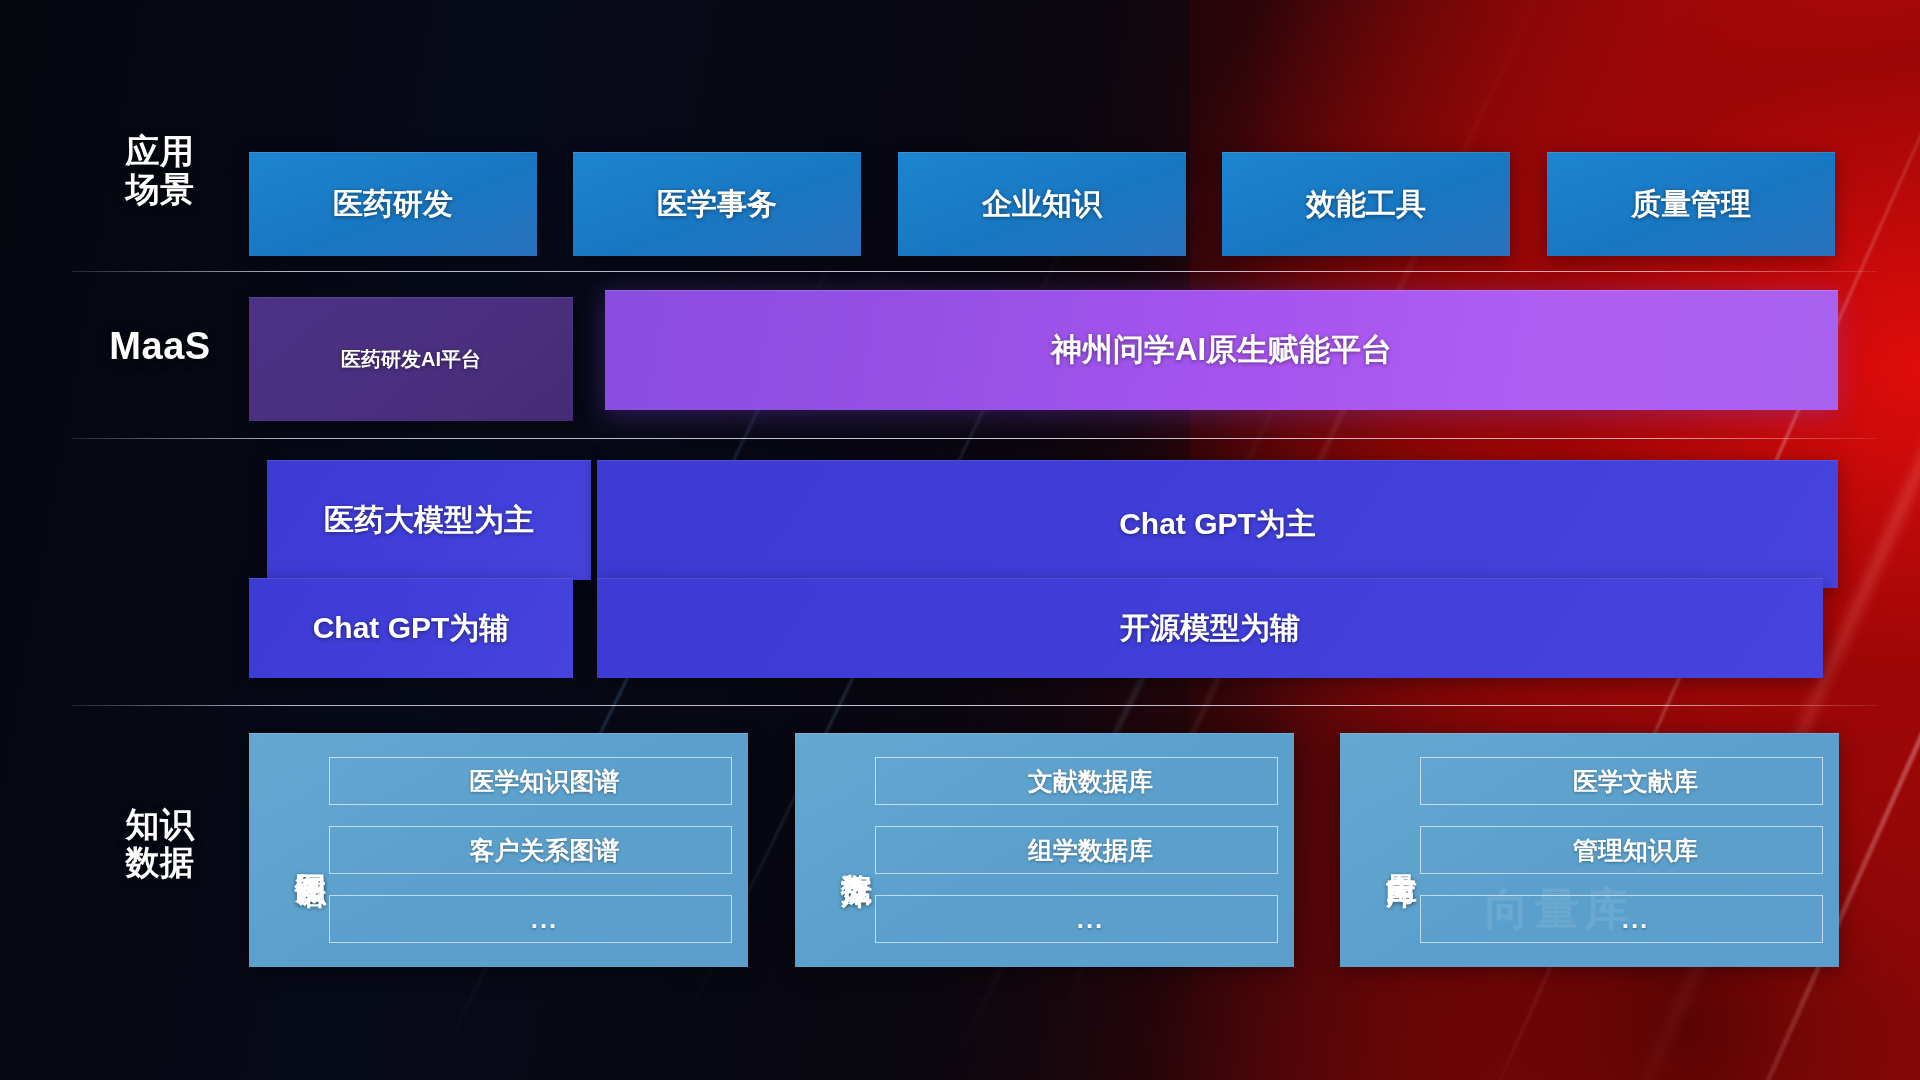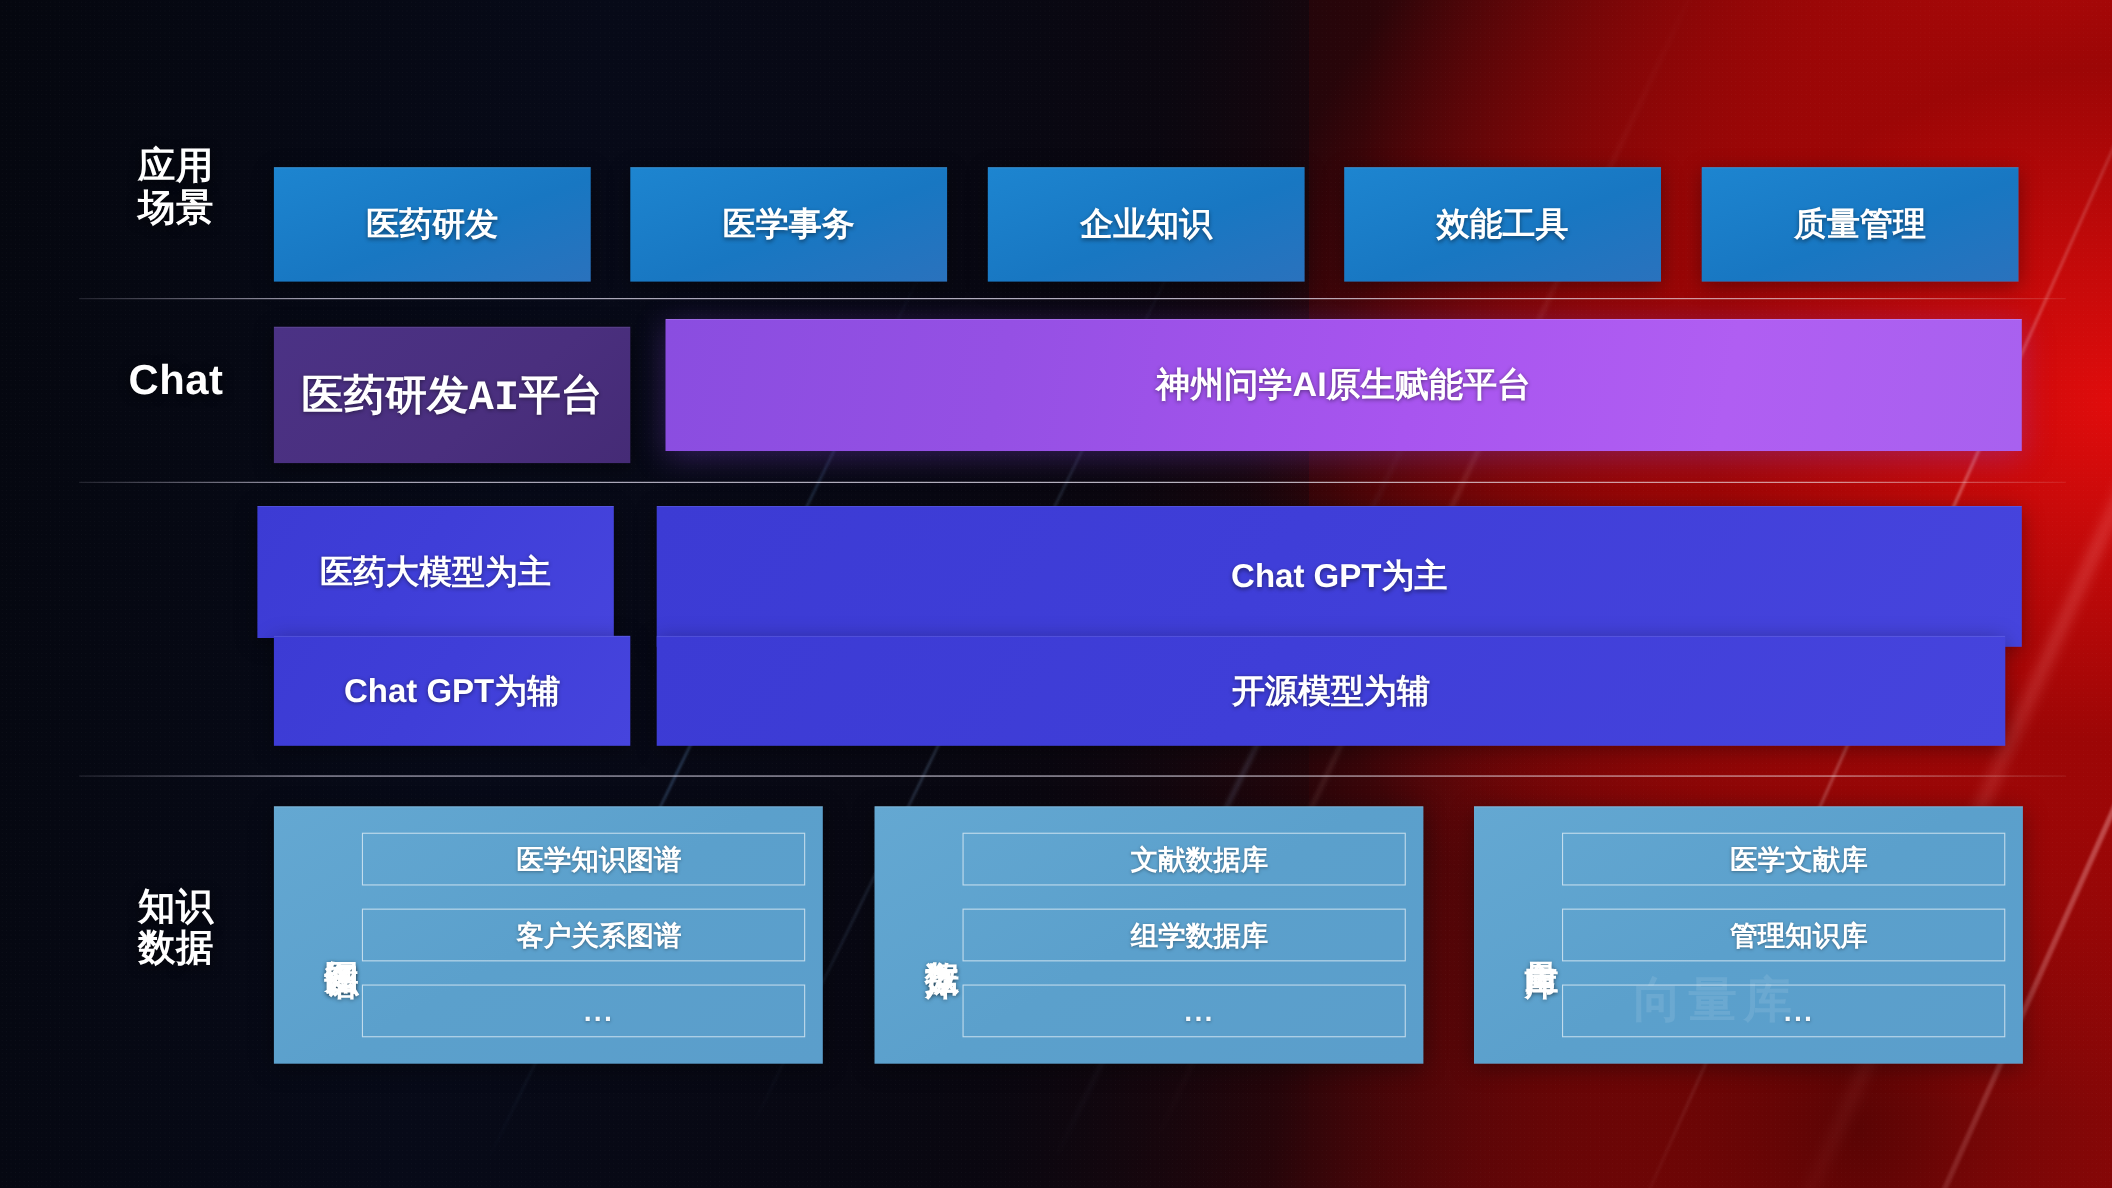--- a/index.html
+++ b/index.html
@@ -84,23 +84,22 @@
   .app-box {
     background:linear-gradient(160deg,#1d85d0 0%,#1877c2 55%,#2a72bd 100%);
     font-size:30px;
     box-shadow:0 4px 18px rgba(0,0,0,.35), inset 0 1px 0 rgba(255,255,255,.12);
     margin-top:16px;
   }
 
   
   .maas-small {
     background:linear-gradient(140deg,#4b3285 0%,#4a2f7e 60%,#452b76 100%);
-    font-size:38px;
+    font-size:20px;
     box-shadow:0 4px 18px rgba(0,0,0,.4), inset 0 1px 0 rgba(255,255,255,.10);
-    font-family:Liberation Mono, monospace;
   }
   .maas-wide {
     background:linear-gradient(100deg,#8a4de0 0%,#9550e4 25%,#a855ef 55%,#b05ef2 78%,#a861ef 100%);
     font-size:31px;
     box-shadow:0 5px 26px rgba(130,70,220,.35), inset 0 1px 0 rgba(255,255,255,.16);
   }
 
   
   .algo-box {
     background:linear-gradient(125deg,#3c3bd4 0%,#3f3ed8 45%,#4644dd 100%);
@@ -162,29 +161,29 @@
 场景</div>
 
   <div class="box app-box" style="left:249px; top:136px; width:288px; height:104px;">医药研发</div>
   <div class="box app-box" style="left:573px; top:136px; width:288px; height:104px;">医学事务</div>
   <div class="box app-box" style="left:898px; top:136px; width:288px; height:104px;">企业知识</div>
   <div class="box app-box" style="left:1222px; top:136px; width:288px; height:104px;">效能工具</div>
   <div class="box app-box" style="left:1547px; top:136px; width:288px; height:104px;">质量管理</div>
 
   <div class="divider" style="top:271px;"></div>
 
-  <div class="row-label" style="left:72px; top:325px; width:176px; font-size:38px;">Chat</div>
+  <div class="row-label" style="left:72px; top:325px; width:176px; font-size:38px;">MaaS</div>
 
   <div class="box maas-small" style="left:249px; top:297px; width:324px; height:124px;">医药研发AI平台</div>
   <div class="box maas-wide" style="left:605px; top:290px; width:1233px; height:120px;">神州问学AI原生赋能平台</div>
 
   <div class="divider" style="top:438px;"></div>
 
 
-  <div class="box algo-box" style="left:234px; top:460px; width:324px; height:120px;">医药大模型为主</div>
+  <div class="box algo-box" style="left:267px; top:460px; width:324px; height:120px;">医药大模型为主</div>
   <div class="box algo-box" style="left:597px; top:460px; width:1241px; height:128px;">Chat GPT为主</div>
   <div class="box algo-box" style="left:249px; top:578px; width:324px; height:100px;">Chat GPT为辅</div>
   <div class="box algo-box" style="left:597px; top:578px; width:1226px; height:100px;">开源模型为辅</div>
 
   <div class="divider" style="top:705px;"></div>
 
   <div class="row-label" style="left:72px; top:805px; width:176px; font-size:34px;">知识
 数据</div>
 
   <div class="kpanel" style="left:249px; top:733px; width:499px; height:234px; padding:14px 16px 14px 18px;">

